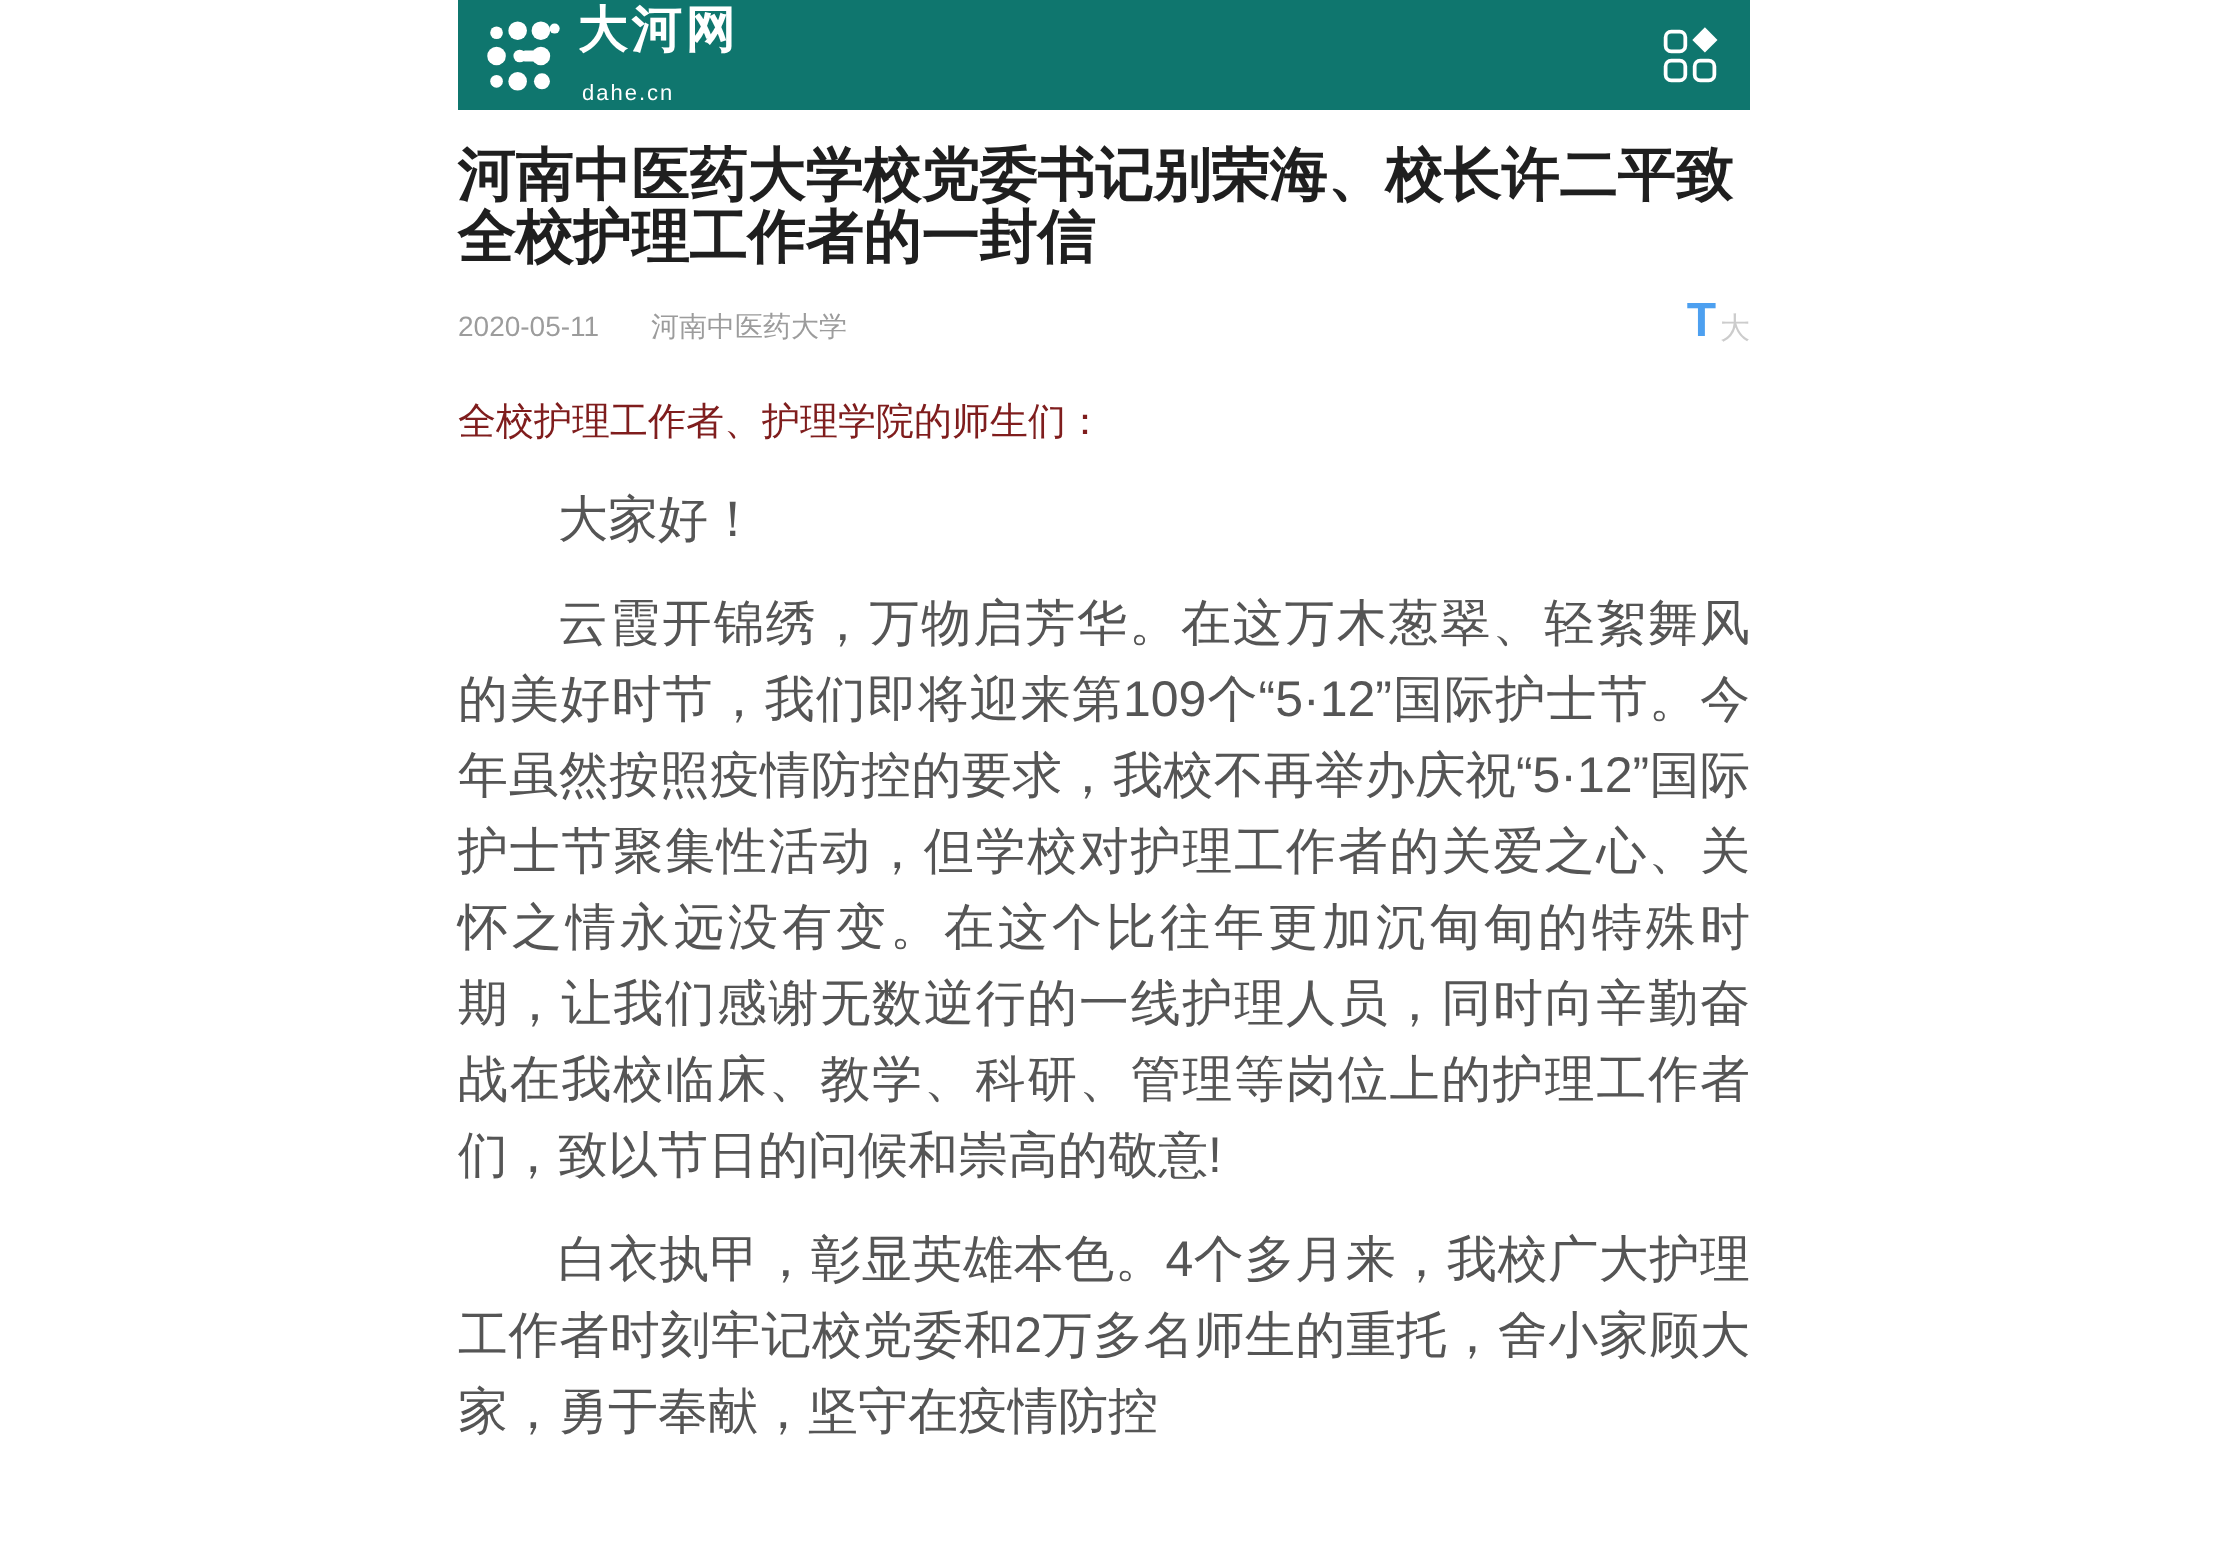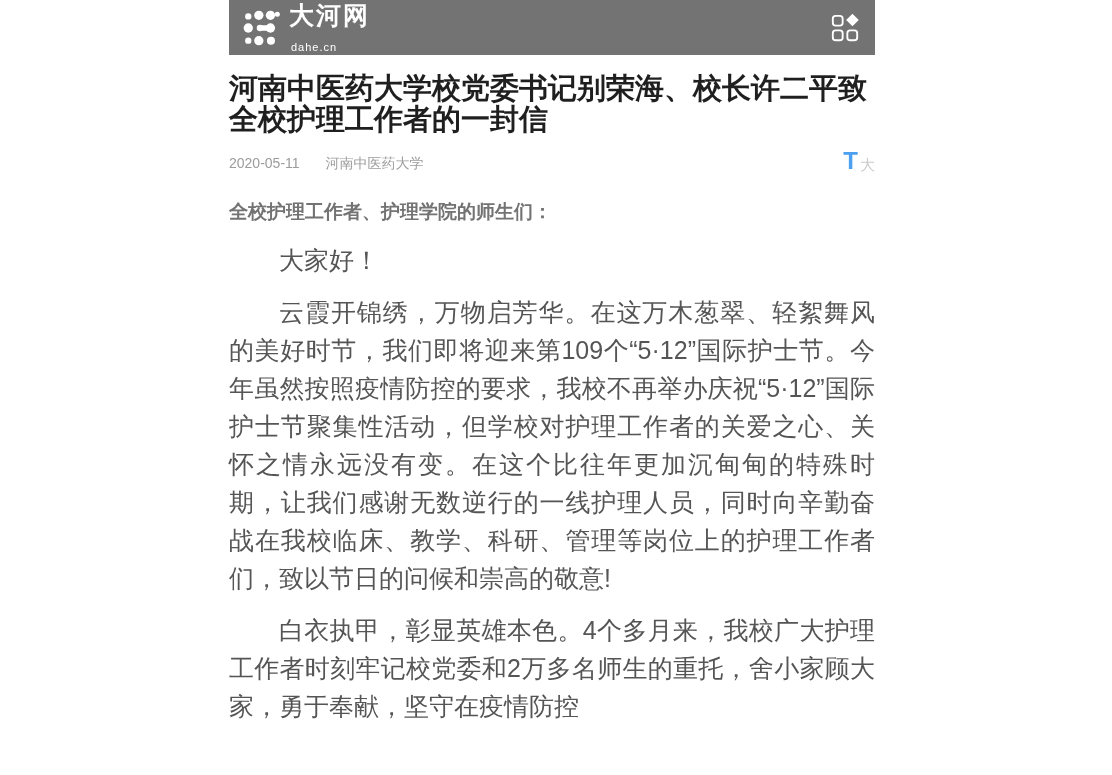--- a/index.html
+++ b/index.html
@@ -6,21 +6,21 @@
   body{
     width:1112px;height:775px;overflow:hidden;background:#ffffff;
     font-family:"Liberation Sans","DejaVu Sans",sans-serif;
     position:relative;
   }
   .content-col{
     position:absolute;left:229px;top:0;width:646px;
   }
   
   .site-header{
-    height:55px;background:#737373;display:flex;align-items:center;
+    height:55px;background:#0f766e;display:flex;align-items:center;
     justify-content:space-between;padding:0 14px;box-sizing:border-box;
   }
   .brand{display:flex;align-items:center;cursor:pointer;}
   .brand-dots{width:38px;height:38px;margin-right:8px;flex:0 0 auto;}
   .brand-text{display:flex;flex-direction:column;line-height:1;}
   .brand-name{color:#ffffff;font-size:25px;font-weight:700;letter-spacing:2px;}
   .brand-domain{color:#ffffff;font-size:11px;margin-top:14px;letter-spacing:1px;margin-left:2px;}
   .apps-btn{width:32px;height:32px;cursor:pointer;display:flex;align-items:center;justify-content:center;}
   
   .article-title{
@@ -30,21 +30,21 @@
   .meta-row{
     margin-top:14px;display:flex;align-items:flex-end;justify-content:space-between;
   }
   .meta-left{color:#9c9c9c;font-size:14px;}
   .meta-date{margin-right:22px;}
   .font-size-widget{display:flex;align-items:flex-end;cursor:pointer;user-select:none;}
   .fs-T{color:#4da0f0;font-size:24px;font-weight:700;line-height:1;}
   .fs-big{color:#cccccc;font-size:15px;line-height:1.1;margin-left:2px;}
   .article-body{margin-top:24px;}
   .salutation{
-    font-size:19px;font-weight:700;color:#737373;margin:0 0 10px 0;line-height:30px;
+    font-size:19px;font-weight:400;color:#7f1d1d;margin:0 0 10px 0;line-height:30px;
   }
   .article-body p.body-par{
     font-size:25px;color:#555555;line-height:38px;margin:14px 0 0 0;
     text-indent:2em;text-align:justify;
   }
 </style>
 </head>
 <body>
 
 <div class="content-col">

